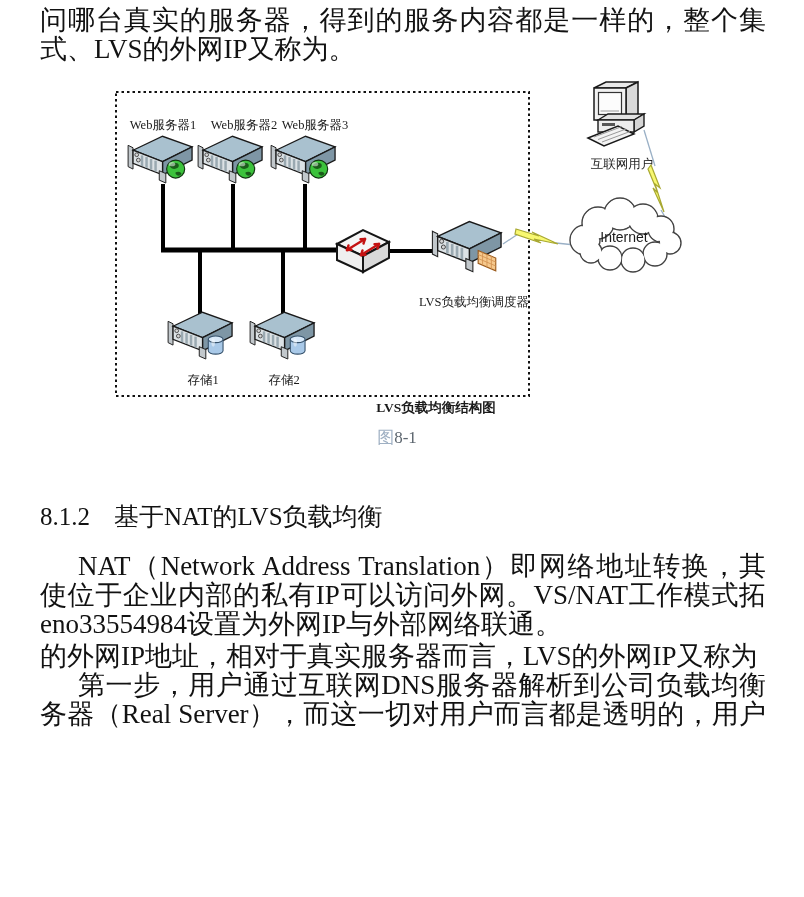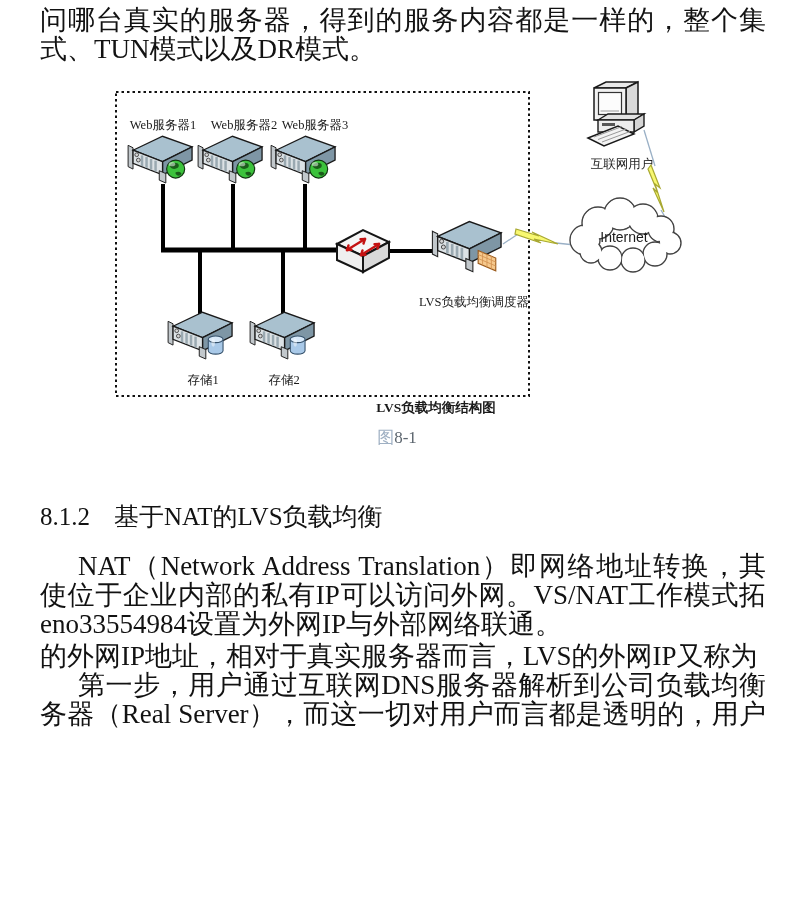--- a/index.html
+++ b/index.html
@@ -25,21 +25,21 @@
   .diagram-label{font-size:12.5px;}
   .internet-label{font-family:"Liberation Sans","DejaVu Sans",sans-serif;font-size:14px;}
   .fig-caption-bold{font-size:13.5px;font-weight:bold;}
   .fig-num{font-size:17px;}
 </style>
 </head>
 <body>
 
 <div id="intro" class="para">
   <div class="ln j">问哪台真实的服务器，得到的服务内容都是一样的，整个集群对用户而</div>
-  <div class="ln">式、TUN模式以及DR模式。</div>
+  <div class="ln">式、LVS的外网IP又称为。</div>
 </div>
 
 <svg id="figure-svg" width="804" height="378" viewBox="0 0 804 378" xmlns="http://www.w3.org/2000/svg">
 
   <defs>
 
     <g id="chassis">
       <polygon points="5,15 11,18 11,44 5,41" fill="#c2c8cc" stroke="#222" stroke-width="1.2"></polygon>
       <polygon points="11,21 47,4 83,17 47,35" fill="#a9c1cf" stroke="#1a1a1a" stroke-width="1.6"></polygon>
       <polygon points="47,35 83,17 83,33 47,51" fill="#7e96a5" stroke="#1a1a1a" stroke-width="1.6"></polygon>

